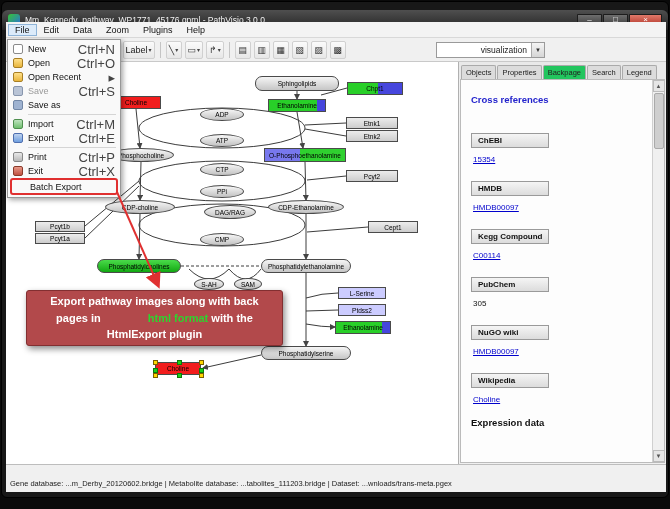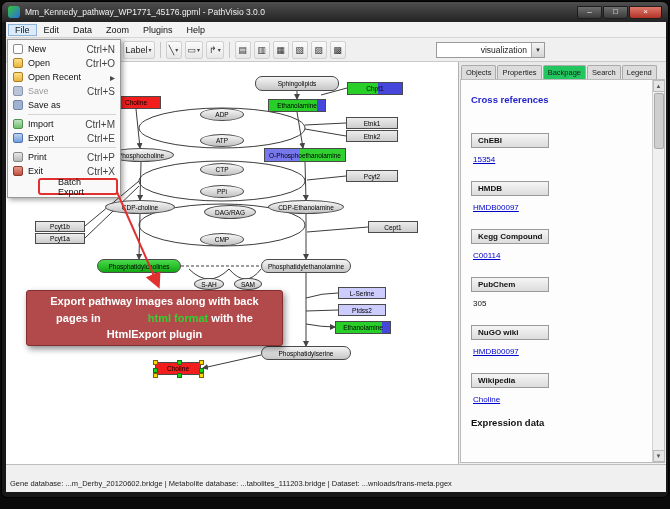--- a/index.html
+++ b/index.html
@@ -1,20 +1,20 @@
 <!DOCTYPE html>
 <html style="--link: #0000cc; --heading: #2323cc; --accent-red: #e03030;"><head>
 <meta charset="utf-8">
 <style>
   html,body{width:670px;height:509px;margin:0;overflow:hidden;background:#0a0a0a;font-family:"Liberation Sans",sans-serif;}
   *{box-sizing:border-box;}
   :root{--link:#0000cc;--heading:#2323cc;--accent-red:#e03030;}
 
   .window{position:absolute;left:1px;top:1px;width:668px;height:497px;background:#181818;border:1px solid #000;border-radius:6px;}
-  .titlebar{position:absolute;left:0;top:0;right:0;height:20px;display:flex;align-items:center;padding:0 6px;background:linear-gradient(180deg,#4f4f4f,#232323);border-radius:6px 6px 0 0;}
+  .titlebar{position:absolute;left:0;top:8px;right:0;height:20px;display:flex;align-items:center;padding:0 6px;background:linear-gradient(180deg,#4f4f4f,#232323);border-radius:6px 6px 0 0;}
   .app-icon{width:12px;height:12px;border-radius:3px;background:linear-gradient(135deg,#35c435,#2a6de0);margin-right:5px;flex:none;}
   .title-text{color:#f2f2f2;font-size:8.5px;flex:1;white-space:nowrap;overflow:hidden;}
   .win-controls{display:flex;gap:1px;}
   .win-btn{width:25px;height:13px;font-size:8px;color:#fff;display:flex;align-items:center;justify-content:center;background:linear-gradient(180deg,#6e6e6e,#3a3a3a);border:1px solid #1d1d1d;border-radius:0 0 3px 3px;line-height:1;}
   .win-btn.close{background:linear-gradient(180deg,#e0796a,#b03327);width:33px;}
 
   .window-body{position:absolute;left:4px;top:20px;width:660px;height:470px;background:#f0f0f0;display:flex;flex-direction:column;}
   .menubar{height:16px;display:flex;align-items:center;padding:0 2px;background:#f3f3f3;border-bottom:1px solid #d8d8d8;font-size:9px;color:#111;}
   .menu-item{padding:1px 7px;}
   .menu-item.open{background:#dcebfa;border:1px solid #8fb4d8;padding:0 6px;}
@@ -58,34 +58,34 @@
   .expr-heading{font-weight:bold;font-size:9.5px;color:#111;margin-top:6px;}
   .scrollbar{position:absolute;right:0;top:0;bottom:0;width:12px;background:#f0f0f0;border-left:1px solid #d0d0d0;display:flex;flex-direction:column;align-items:center;}
   .sb-btn{width:12px;height:12px;font-size:6px;display:flex;align-items:center;justify-content:center;background:#e6e6e6;border:1px solid #bbb;color:#555;flex:none;}
   .sb-thumb{width:10px;height:56px;background:#cfcfcf;border:1px solid #aaa;border-radius:2px;margin-top:1px;flex:none;}
   .sb-spacer{flex:1;}
 
   .statusbar{height:28px;border-top:1px solid #bdbdbd;background:#f0f0f0;font-size:7.5px;color:#222;display:flex;align-items:flex-end;padding:4px 4px;white-space:nowrap;overflow:hidden;}
 
   .file-menu{position:absolute;left:5px;top:37px;width:114px;background:#f9f9f9;border:1px solid #979797;box-shadow:2px 2px 5px rgba(0,0,0,.35);padding:2px;z-index:40;font-size:9px;color:#111;}
   .fm-item{display:flex;align-items:center;height:14px;padding:0 3px;}
-  .fm-item.highlighted{border:2px solid var(--accent-red);border-radius:3px;height:17px;margin-left:28px;}
+  .fm-item.highlighted{border:2px solid var(--accent-red);border-radius:3px;height:17px;}
   .fm-item.disabled{color:#9a9a9a;}
   .fm-icon{width:10px;height:10px;margin-right:5px;border-radius:2px;flex:none;}
   .no-icon{background:transparent;border:none;}
   .new-file-icon{background:#fff;border:1px solid #8a8a8a;}
   .open-folder-icon,.open-recent-icon{background:linear-gradient(180deg,#ffe08a,#e8b53c);border:1px solid #a87f24;}
   .save-icon{background:#b9c4d6;border:1px solid #8896ad;}
   .save-as-icon{background:#9fb3d1;border:1px solid #7287a6;}
   .import-icon{background:linear-gradient(180deg,#bfe3bf,#6fbf6f);border:1px solid #4f8f4f;}
   .export-icon{background:linear-gradient(180deg,#bfd3ef,#6f9fdf);border:1px solid #4f6faf;}
   .print-icon{background:linear-gradient(180deg,#e8e8e8,#b8b8b8);border:1px solid #888;}
   .exit-icon{background:linear-gradient(180deg,#e89a8a,#c05040);border:1px solid #8a3a2a;}
   .fm-label{flex:1;}
-  .fm-shortcut{color:#444;font-size:10px;margin-left:6px;}
+  .fm-shortcut{color:#444;font-size:13px;margin-left:6px;}
   .menu-sep{height:1px;background:#d5d5d5;margin:2px 2px 2px 18px;}
 
   .arrow-overlay{position:absolute;left:0;top:0;width:670px;height:509px;z-index:50;pointer-events:none;}
 </style>
 </head>
 <body>
 
 <div class="window">
 
   <div class="titlebar">

